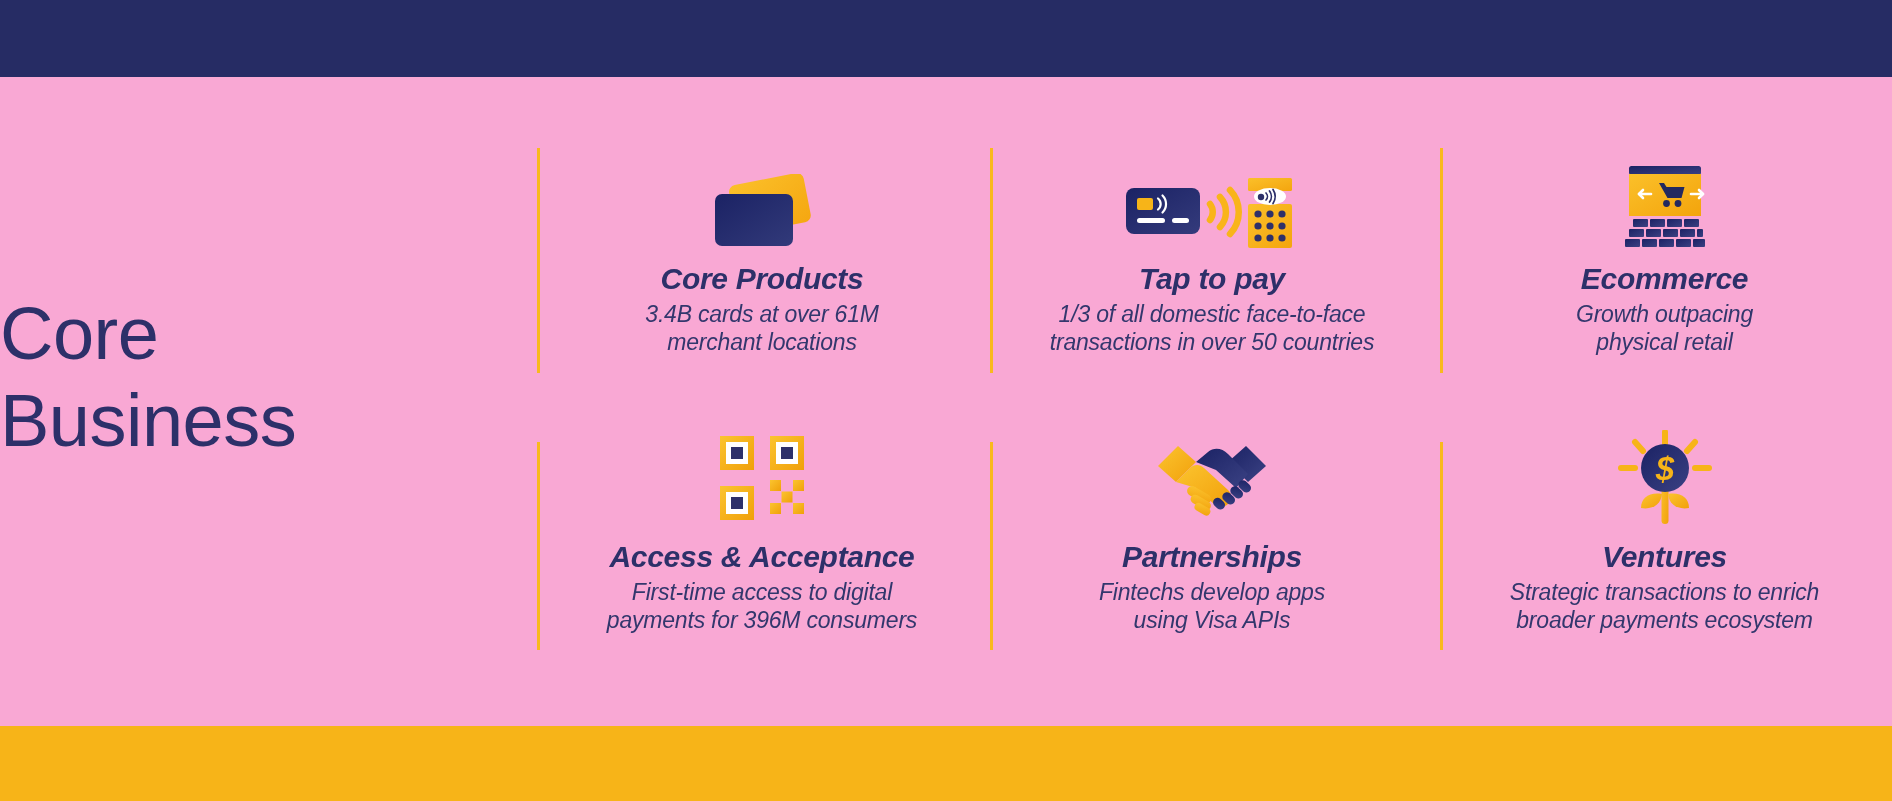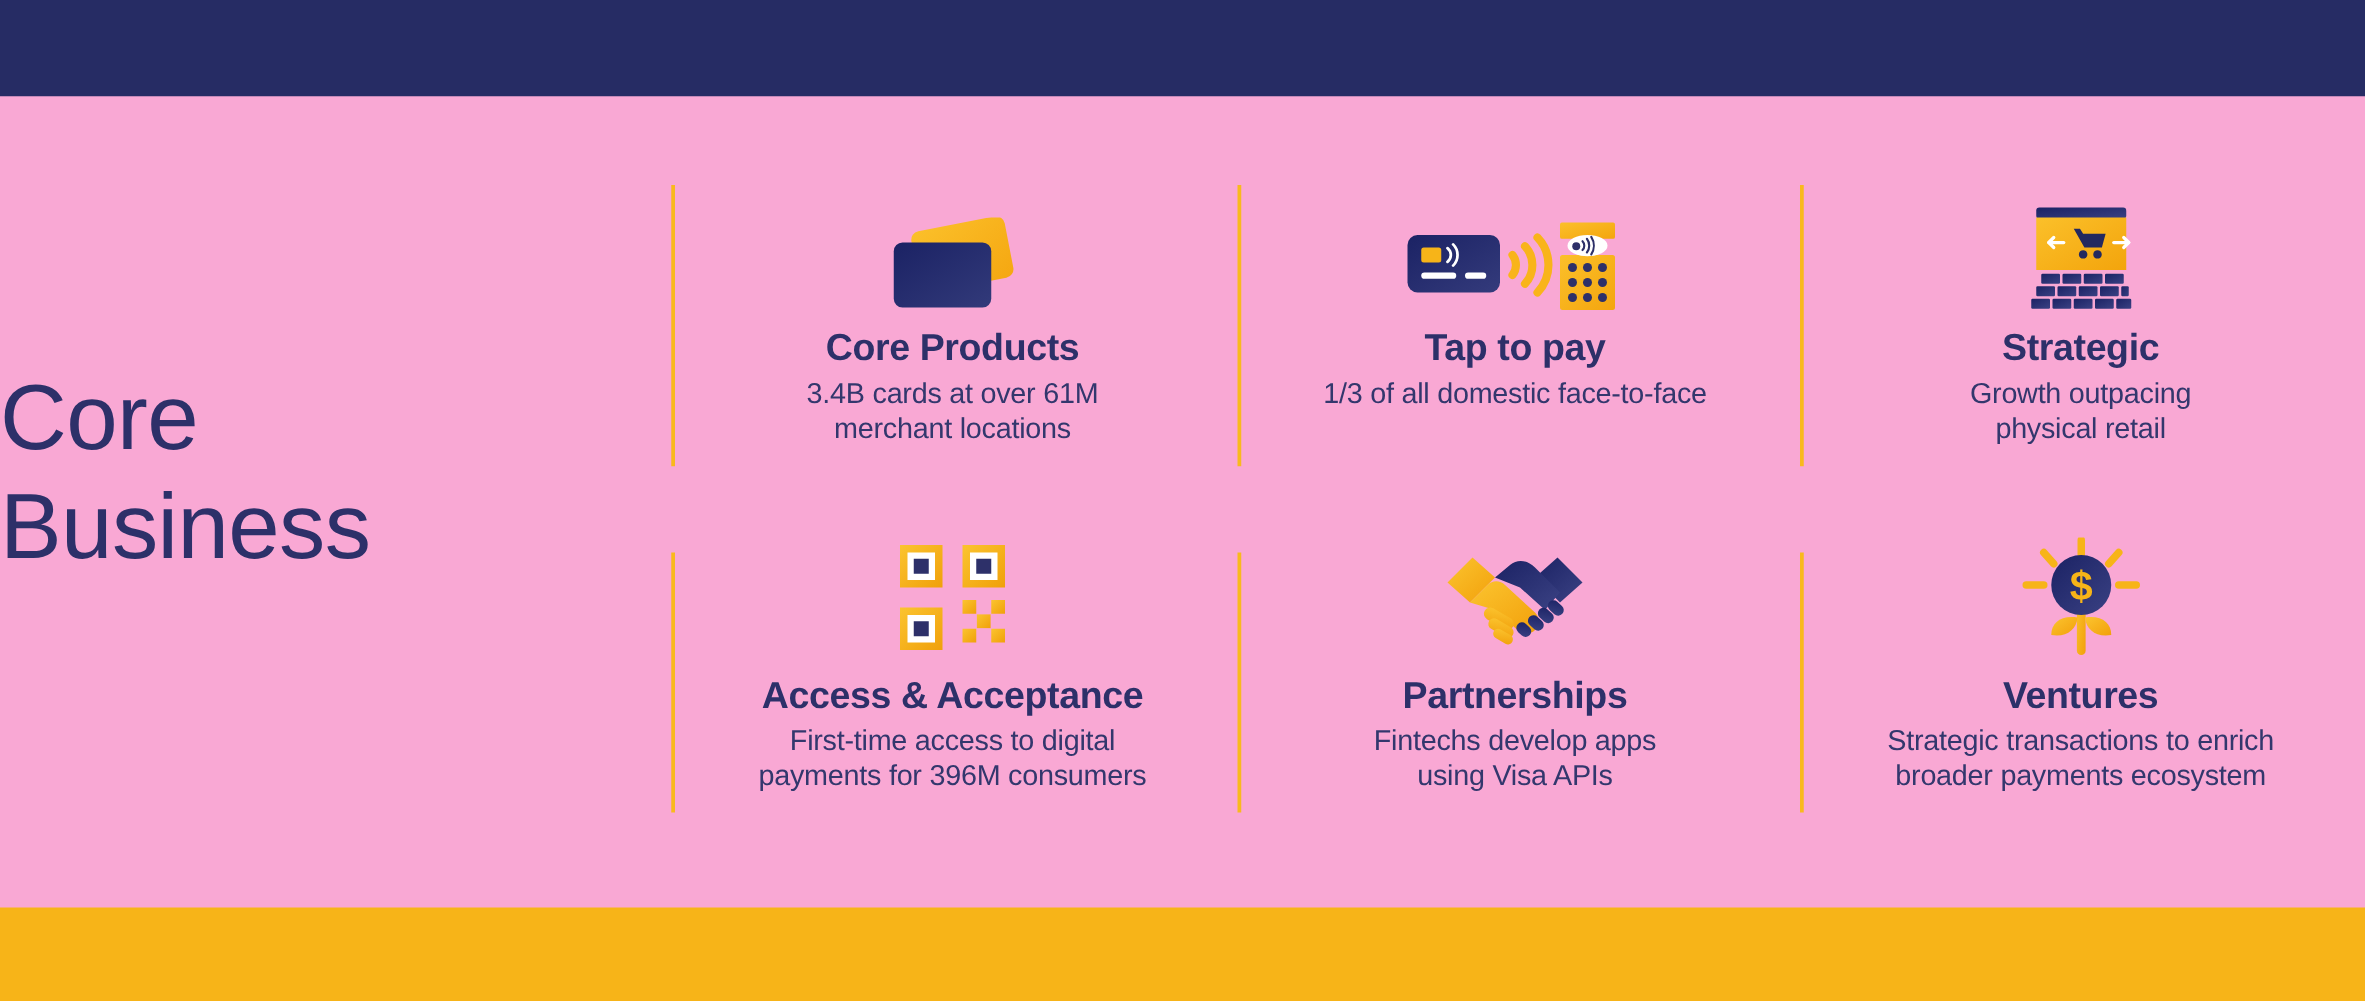--- a/index.html
+++ b/index.html
@@ -46,20 +46,21 @@
   
   .grid {
     position: absolute;
     left: 537px;
     top: 148px;
     width: 1355px;
     height: 500px;
     display: grid;
     grid-template-columns: 450px 450px 455px;
     grid-template-rows: 250px 250px;
+    font-style: italic;
   }
   .cell {
     position: relative;
     display: flex;
     flex-direction: column;
     align-items: center;
     padding: 0 14px;
   }
   .cell.row1 { justify-content: flex-start; padding-top: 6px; }
   .cell.row2 { justify-content: flex-start; padding-top: 28px; }
@@ -200,20 +201,21 @@
               <circle cx="158" cy="50" r="3.6"></circle>
             <circle cx="134" cy="62" r="3.6"></circle>
               <circle cx="146" cy="62" r="3.6"></circle>
               <circle cx="158" cy="62" r="3.6"></circle>
           </g>
         </svg>
       </div>
       <div class="card-heading">Tap to pay</div>
       <div class="card-body">
         <div>1/3 of all domestic face-to-face</div>
+        <div>transactions in over 50 countries</div>
       </div>
     </div>
 
     <div class="cell row1">
       <div class="icon-wrap">
         <svg width="108" height="86" viewBox="0 0 108 86" aria-hidden="true">
           <defs>
             <linearGradient id="gYellow3" x1="0" y1="0" x2="1" y2="1">
               <stop offset="0%" stop-color="#fbc02a"></stop>
               <stop offset="100%" stop-color="#f3a40c"></stop>
@@ -251,21 +253,21 @@
               <rect x="69" y="65" width="15" height="8" rx="1"></rect>
             <rect x="86" y="65" width="6" height="8" rx="1"></rect>
             <rect x="14" y="75" width="15" height="8" rx="1"></rect>
               <rect x="31" y="75" width="15" height="8" rx="1"></rect>
             <rect x="48" y="75" width="15" height="8" rx="1"></rect>
               <rect x="65" y="75" width="15" height="8" rx="1"></rect>
             <rect x="82" y="75" width="12" height="8" rx="1"></rect>
           </g>
         </svg>
       </div>
-      <div class="card-heading">Strategic</div>
+      <div class="card-heading">Ecommerce</div>
       <div class="card-body">
         <div>Growth outpacing</div>
         <div>physical retail</div>
       </div>
     </div>
 
     <div class="cell row2">
       <div class="icon-wrap">
         <svg width="84" height="84" viewBox="0 0 84 84" aria-hidden="true">
           <defs>

